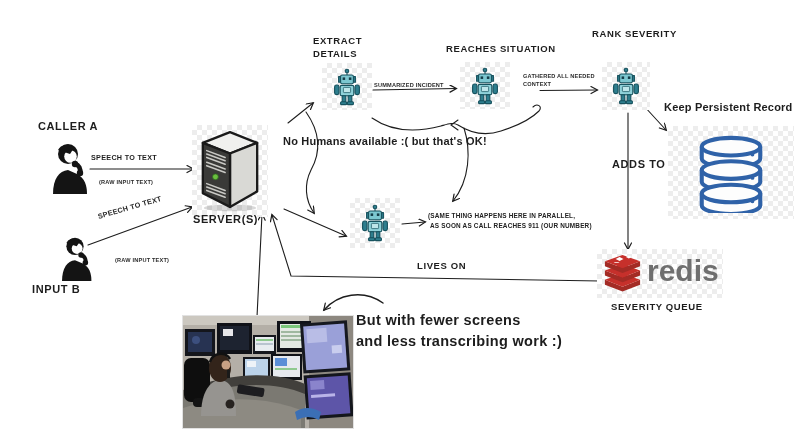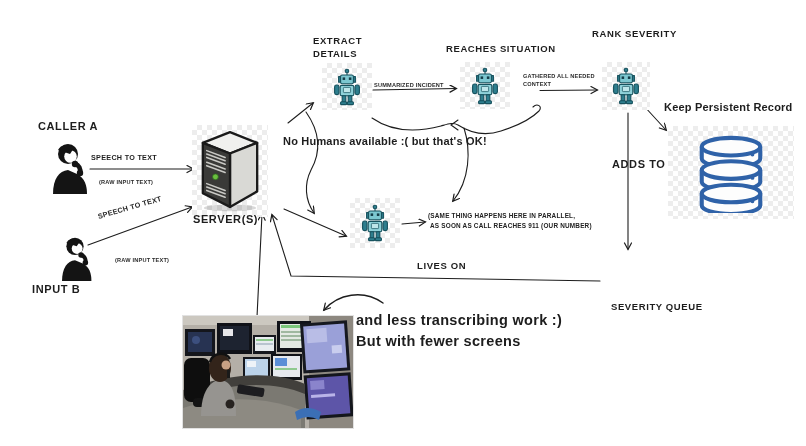--- a/index.html
+++ b/index.html
@@ -208,20 +208,36 @@
       <ellipse cx="40" cy="38" rx="30" ry="9" fill="#fdfdfd"></ellipse>
       <circle cx="62" cy="46" r="1" fill="#2f62a8" stroke-width="2"></circle>
       <path d="M10,62 v12 a30,9 0 0 0 60,0 v-12" fill="#fdfdfd"></path>
       <ellipse cx="40" cy="62" rx="30" ry="9" fill="#fdfdfd"></ellipse>
       <circle cx="62" cy="70" r="1" fill="#2f62a8" stroke-width="2"></circle>
     </svg>
   </div>
 
   <div class="abs lbl fs11" style="left:572px;top:158px;margin-left:40px;">ADDS TO</div>
 
+  <div class="abs checker" style="left:597px;top:249px;width:126px;height:49px;">
+    <div class="abs" style="left:4px;top:2px;">
+      <svg width="43" height="44" viewBox="0 0 44 45">
+        <path d="M4,29.5 v5 l18,7 18,-7 v-5 l-18,7 z" fill="#a32b25"></path>
+        <path d="M22,23 l18,6.5 -18,7 -18,-7 z" fill="#c6302b"></path>
+        <path d="M4,20 v5 l18,7 18,-7 v-5 l-18,7 z" fill="#a32b25"></path>
+        <path d="M22,13.5 l18,6.5 -18,7 -18,-7 z" fill="#c6302b"></path>
+        <path d="M4,10.5 v5 l18,7 18,-7 v-5 l-18,7 z" fill="#a32b25"></path>
+        <path d="M22,4 l18,6.5 -18,7 -18,-7 z" fill="#c6302b"></path>
+        <path d="M15,8.2 l4,-2 4,2 -4,2 z" fill="#ffffff"></path>
+        <path d="M25.5,6.2 l3,-1.5 3,1.5 -3,1.5 z" fill="#ffffff"></path>
+        <path d="M13,11.5 a3.5,1.8 0 0 0 6,0 z" fill="#ffffff"></path>
+      </svg>
+    </div>
+    <div class="abs wordmark" style="left:50px;top:5px;">redis</div>
+  </div>
   <div class="abs lbl fs10" style="left:611px;top:301px;">SEVERITY QUEUE</div>
 
   <div class="abs checker iconwrap" style="left:350px;top:198px;width:50px;height:50px;">
     <svg width="32" height="40" viewBox="0 0 40 46">
       <g stroke="#17525e" stroke-width="1.4" stroke-linejoin="round">
         <circle cx="20" cy="3" r="2.2" fill="#2e7e8e"></circle>
           <line x1="20" y1="5" x2="20" y2="8"></line>
         <rect x="9.5" y="10" width="3" height="7" fill="#2e7e8e"></rect>
           <rect x="27.5" y="10" width="3" height="7" fill="#2e7e8e"></rect>
         <rect x="12" y="8" width="16" height="11" rx="2" fill="#7cc7d0"></rect>
@@ -304,17 +320,17 @@
       <rect x="44" y="54" width="3" height="8" fill="#1a1a1a"></rect>
 
       <g transform="rotate(9 66 76)">
           <rect x="54" y="70" width="27" height="9" rx="2" fill="#1d1d20"></rect>
         </g>
       <circle cx="47" cy="88" r="4.5" fill="#26221f"></circle>
       <path d="M112,96 q12,-8 26,0 l-2,8 q-11,-6 -22,0 Z" fill="#3b6fb5"></path>
     </svg>
   </div>
   <div class="abs hand-big" style="left:356px;top:310px;">
+    <div>But with fewer screens</div>
     <div>and less transcribing work :)</div>
-    <div>But with fewer screens</div>
   </div>
 
 </div>
 
 </body></html>

